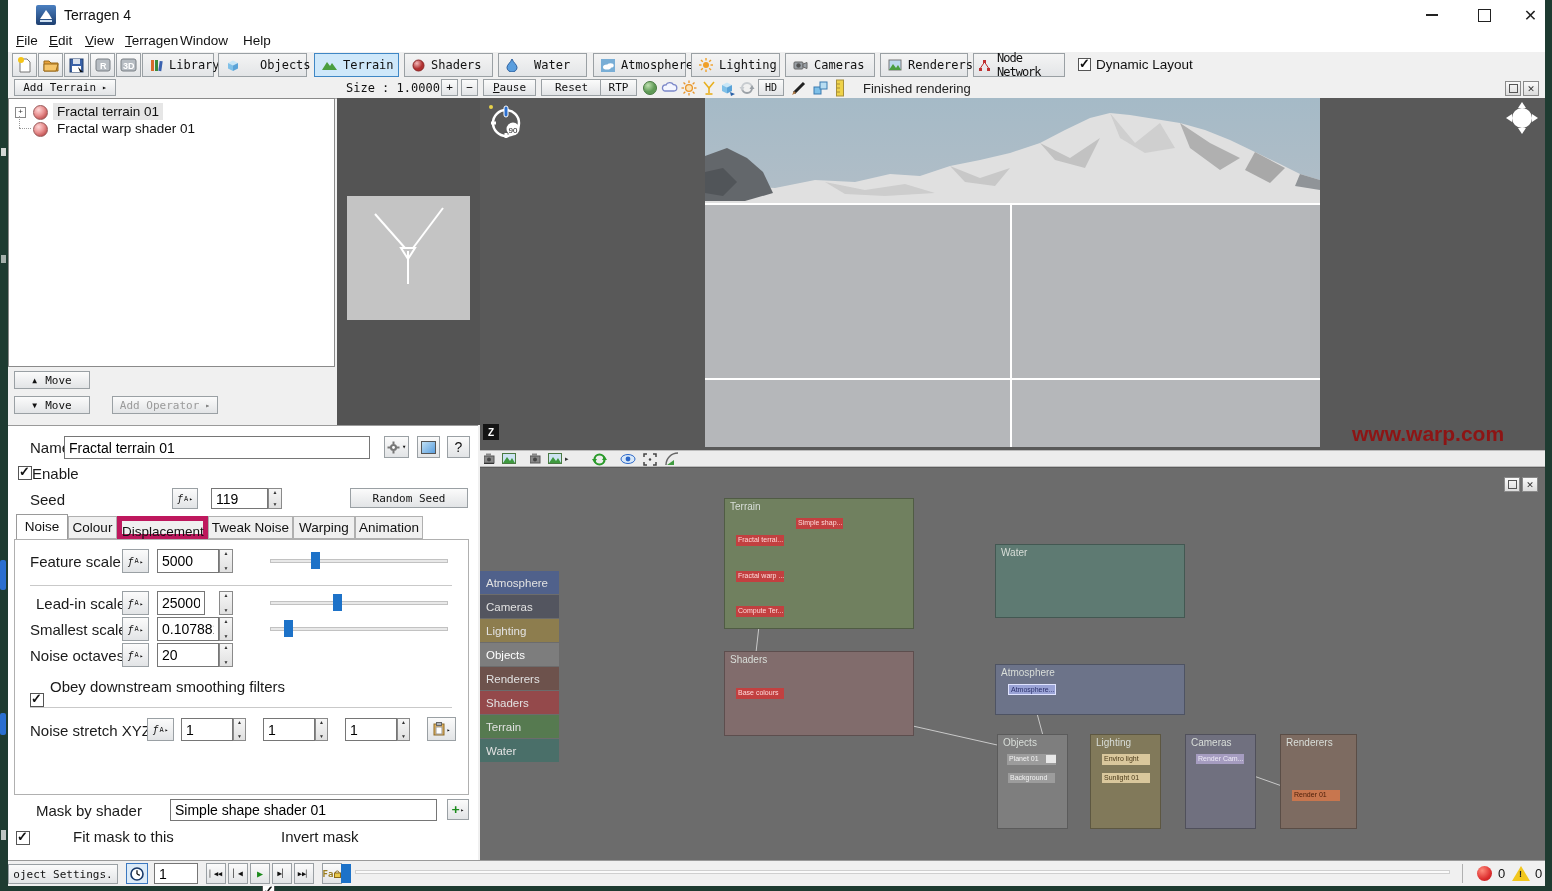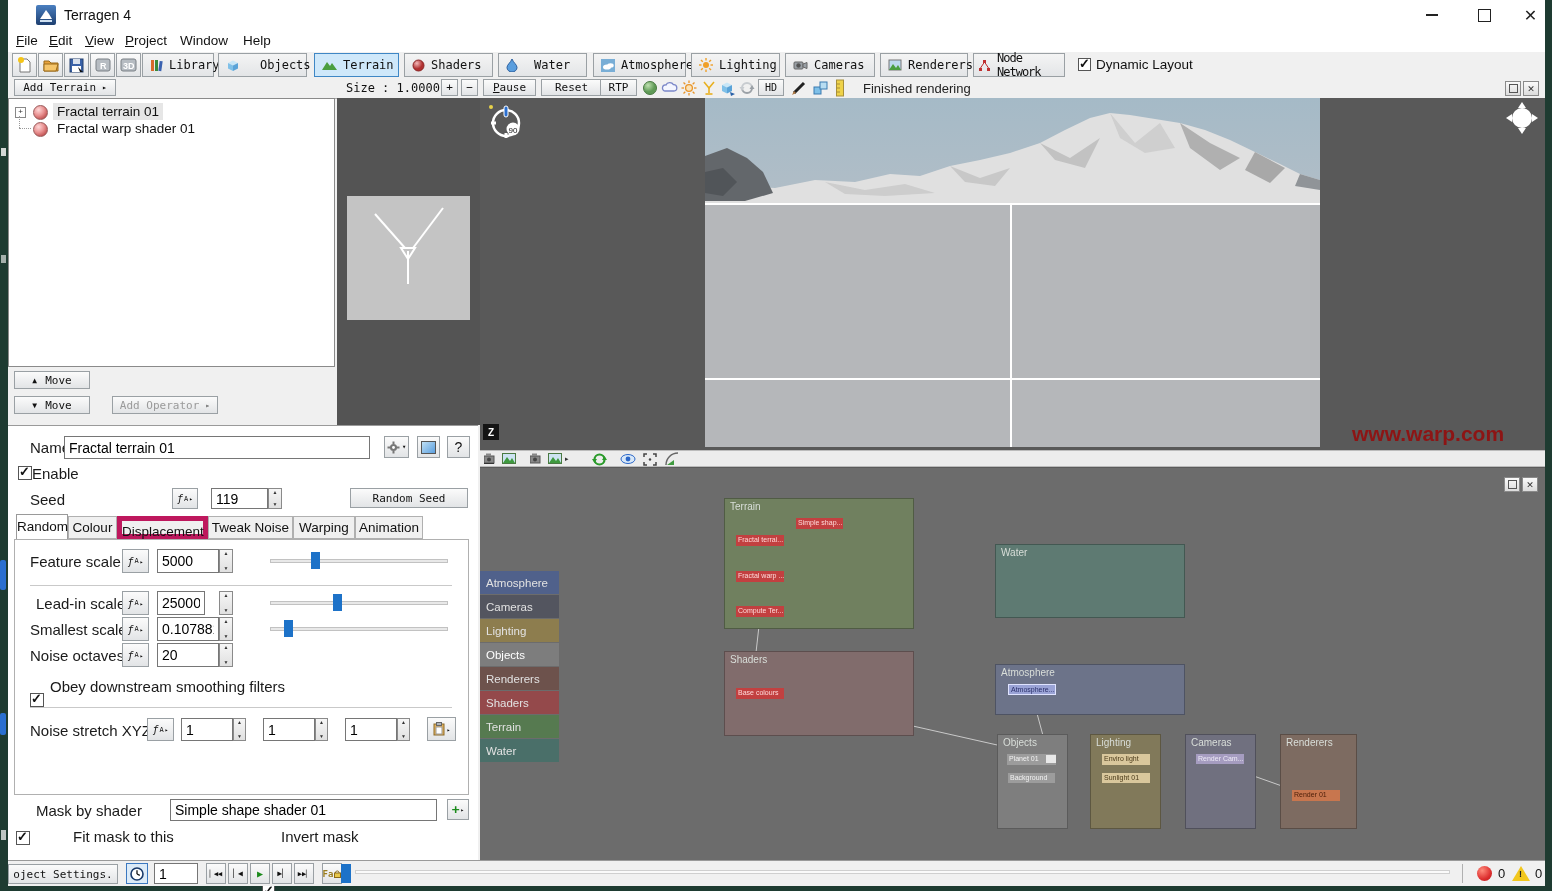--- a/index.html
+++ b/index.html
@@ -66,21 +66,21 @@
     <div class="abs winbtn" style="left:1452px;top:0;width:48px;height:30px;">
         <div style="width:11px;height:11px;border:1.5px solid #222;"></div>
       </div>
     <div class="abs winbtn" style="left:1500px;top:0;width:45px;height:30px;font-size:16px;">✕</div>
   </div>
 
   <div class="abs" style="left:8px;top:30px;width:1537px;height:22px;background:#fff;">
     <span class="abs u-first sans" style="left:8px;top:3px;font-size:13.5px;">File</span>
     <span class="abs u-first sans" style="left:41px;top:3px;font-size:13.5px;">Edit</span>
     <span class="abs u-first sans" style="left:77px;top:3px;font-size:13.5px;">View</span>
-    <span class="abs u-first sans" style="left:117px;top:3px;font-size:13.5px;">Project</span>
+    <span class="abs u-first sans" style="left:117px;top:3px;font-size:13.5px;">Terragen</span>
     <span class="abs sans" style="left:172px;top:3px;font-size:13.5px;">Window</span>
     <span class="abs sans" style="left:235px;top:3px;font-size:13.5px;">Help</span>
   </div>
 
   <div class="abs" style="left:8px;top:52px;width:1537px;height:26px;background:#f0f0f0;border-bottom:1px solid #d5d5d5;">
 
     <div class="abs btn" style="left:4px;top:1px;width:25px;height:24px;">
       <svg width="15" height="16">
           <polygon points="3,2 10,2 13,5 13,15 3,15" fill="#fff" stroke="#777"></polygon>
           <circle cx="4" cy="3" r="3" fill="#f5c518"></circle>
@@ -402,21 +402,21 @@
     <span class="abs lbl" style="left:22px;top:65px;">Seed</span>
     <div class="abs btn" style="left:164px;top:62px;width:26px;height:21px;font-size:10px;font-style:italic;gap:1px;">ƒ<span style="font-size:7px;font-style:normal;">A</span><span style="font-size:6px;">▸</span></div>
     <input class="abs input" style="left: 203px; top: 62px; width: 57px; height: 21px;" value="119">
     <div class="abs spin" style="left:260px;top:62px;width:14px;height:21px;">
         <span>▲</span>
         <span>▼</span>
       </div>
     <div class="abs btn" style="left:342px;top:62px;width:118px;height:20px;">Random Seed</div>
 
     <div class="abs" style="left:8px;top:88px;width:454px;height:25px;">
-      <div class="abs" style="left:0px;top:0px;width:52px;height:25px;background:#fff;border:1px solid #9a9a9a;border-bottom:none;text-align:center;font-size:13.5px;padding-top:4px;box-sizing:border-box;z-index:2;">Random</div>
+      <div class="abs" style="left:0px;top:0px;width:52px;height:25px;background:#fff;border:1px solid #9a9a9a;border-bottom:none;text-align:center;font-size:13.5px;padding-top:4px;box-sizing:border-box;z-index:2;">Noise</div>
       <div class="abs" style="left:52px;top:2px;width:49px;height:23px;background:#f0f0f0;border:1px solid #b0b0b0;text-align:center;font-size:13.5px;padding-top:3px;box-sizing:border-box;">Colour</div>
       <div class="abs" style="left:101px;top:2px;width:91px;height:23px;background:#f0f0f0;border:5px solid #be185d;text-align:center;font-size:13.5px;padding-top:3px;box-sizing:border-box;">Displacement</div>
       <div class="abs" style="left:192px;top:2px;width:85px;height:23px;background:#f0f0f0;border:1px solid #b0b0b0;text-align:center;font-size:13.5px;padding-top:3px;box-sizing:border-box;">Tweak Noise</div>
       <div class="abs" style="left:277px;top:2px;width:62px;height:23px;background:#f0f0f0;border:1px solid #b0b0b0;text-align:center;font-size:13.5px;padding-top:3px;box-sizing:border-box;">Warping</div>
       <div class="abs" style="left:339px;top:2px;width:68px;height:23px;background:#f0f0f0;border:1px solid #b0b0b0;text-align:center;font-size:13.5px;padding-top:3px;box-sizing:border-box;">Animation</div>
     </div>
 
     <div class="abs" style="left:6px;top:113px;width:455px;height:256px;border:1px solid #b0b0b0;box-sizing:border-box;"></div>
 
     <span class="abs lbl" style="left:22px;top:127px;">Feature scale</span>

